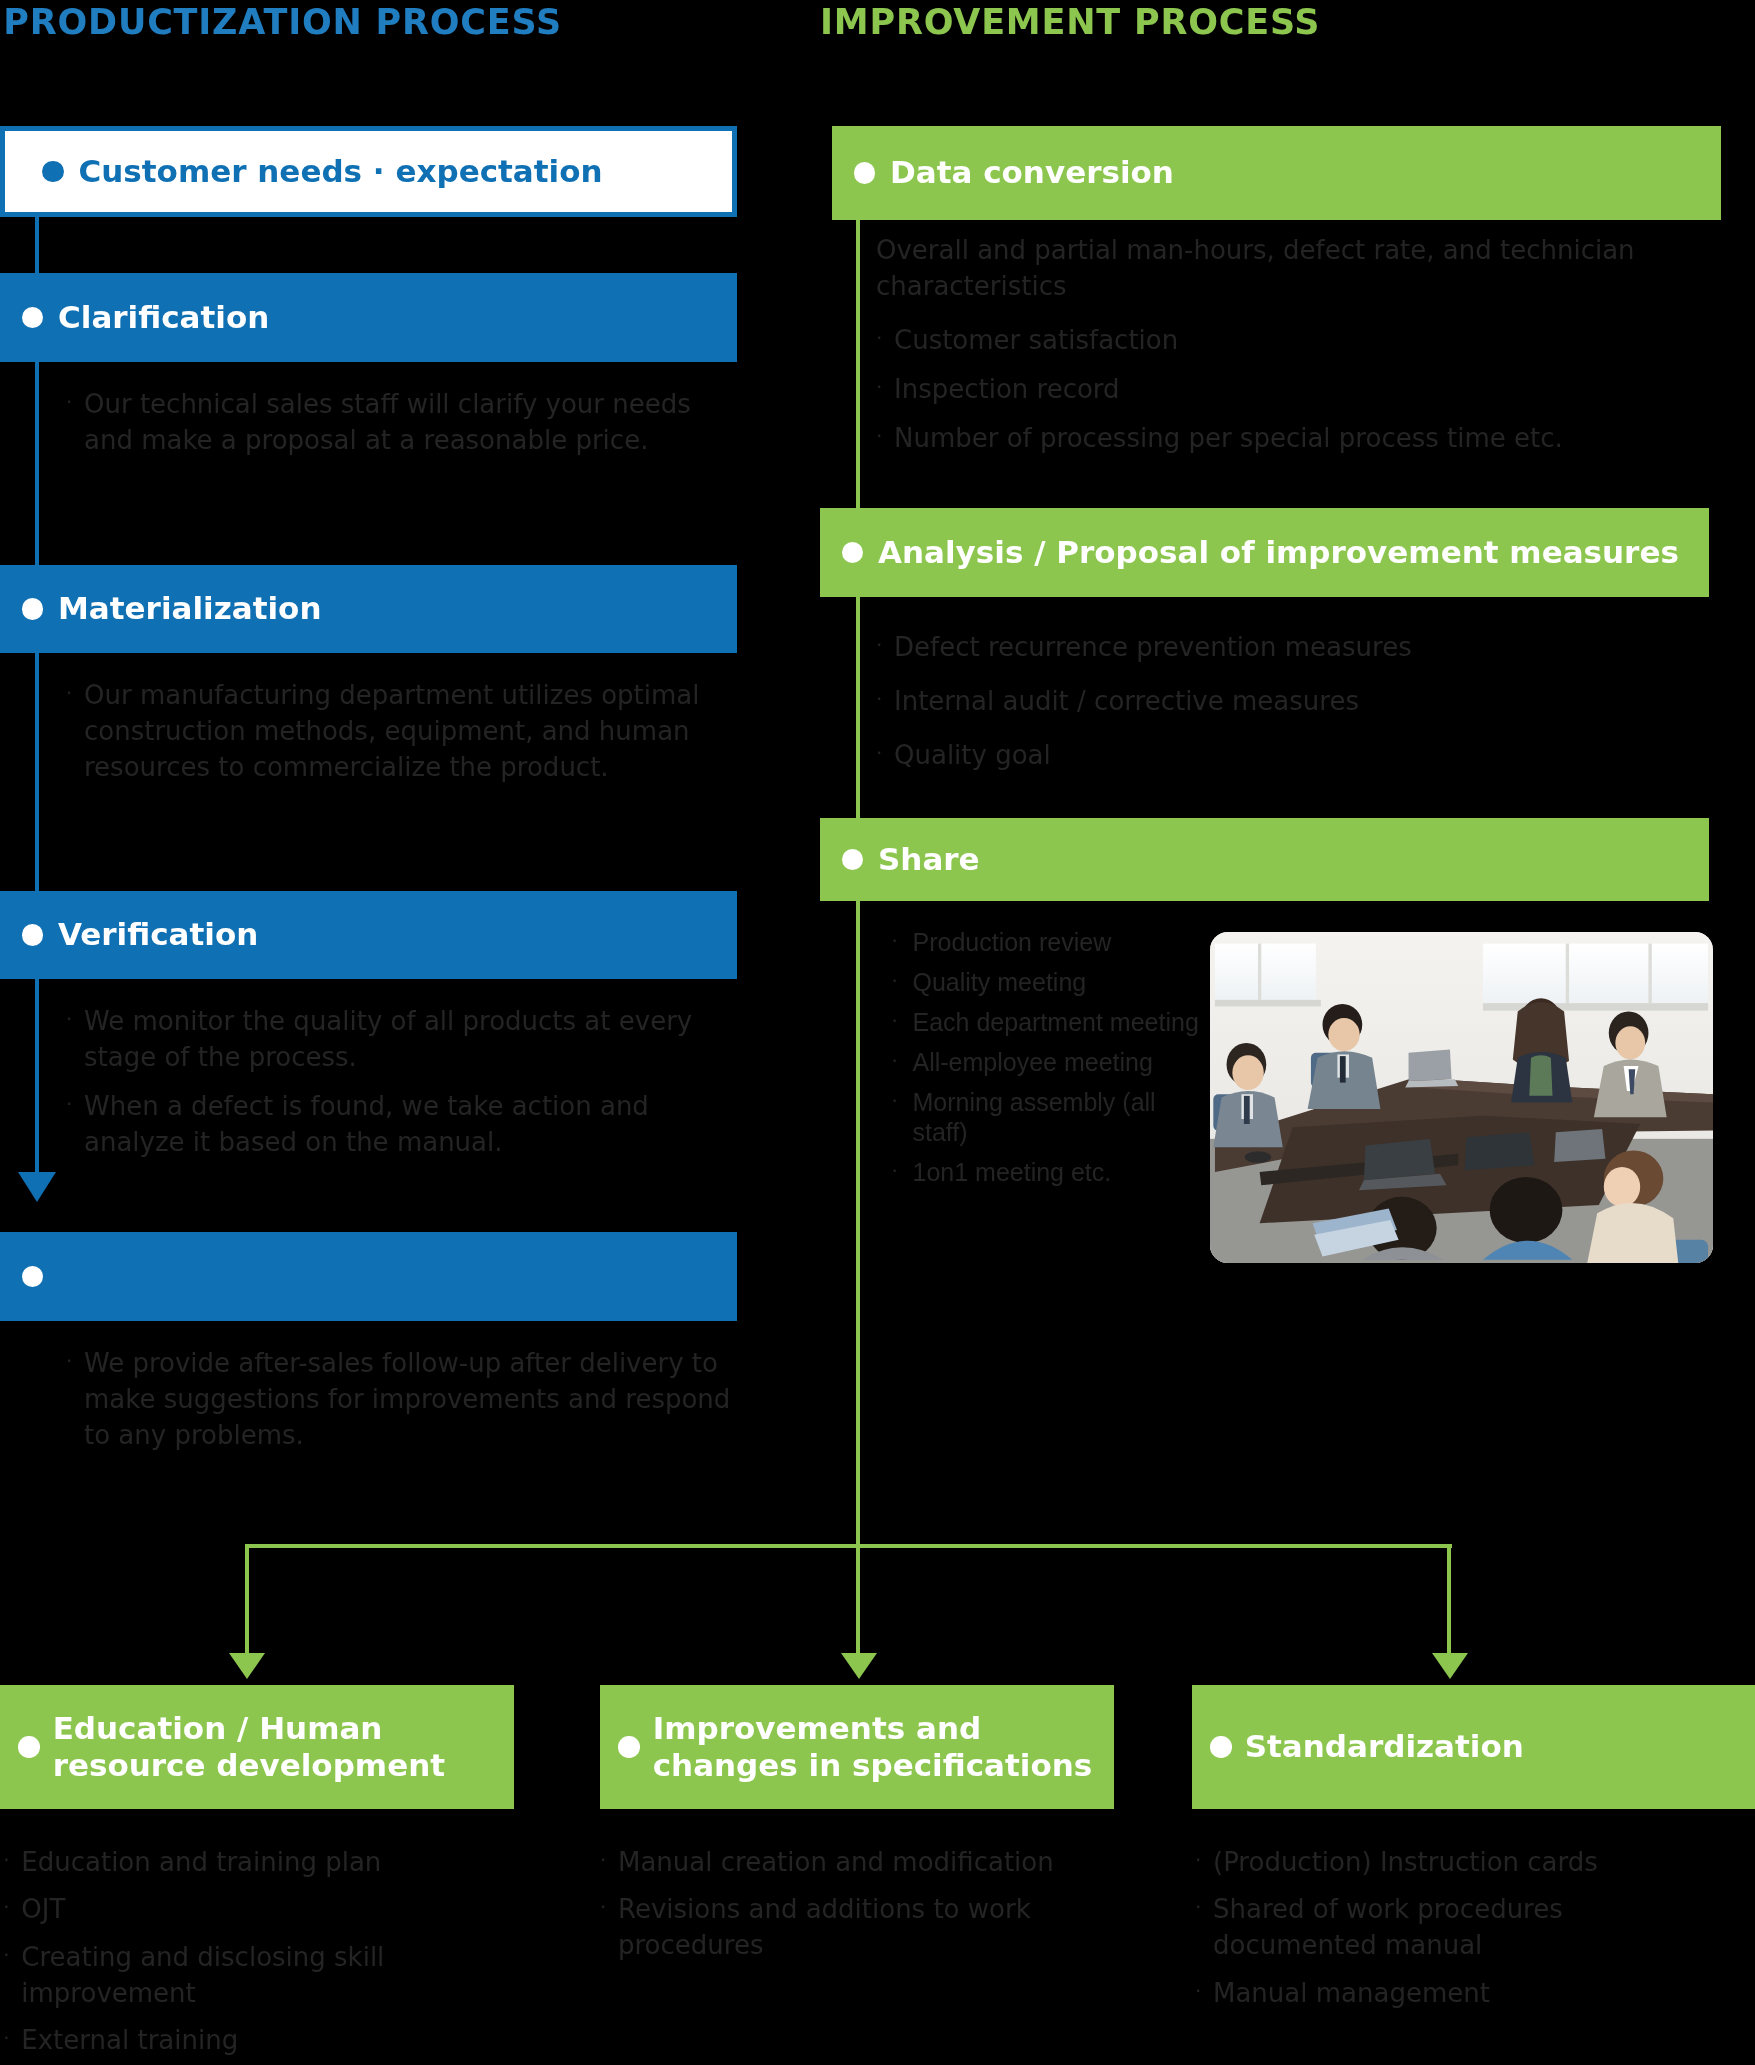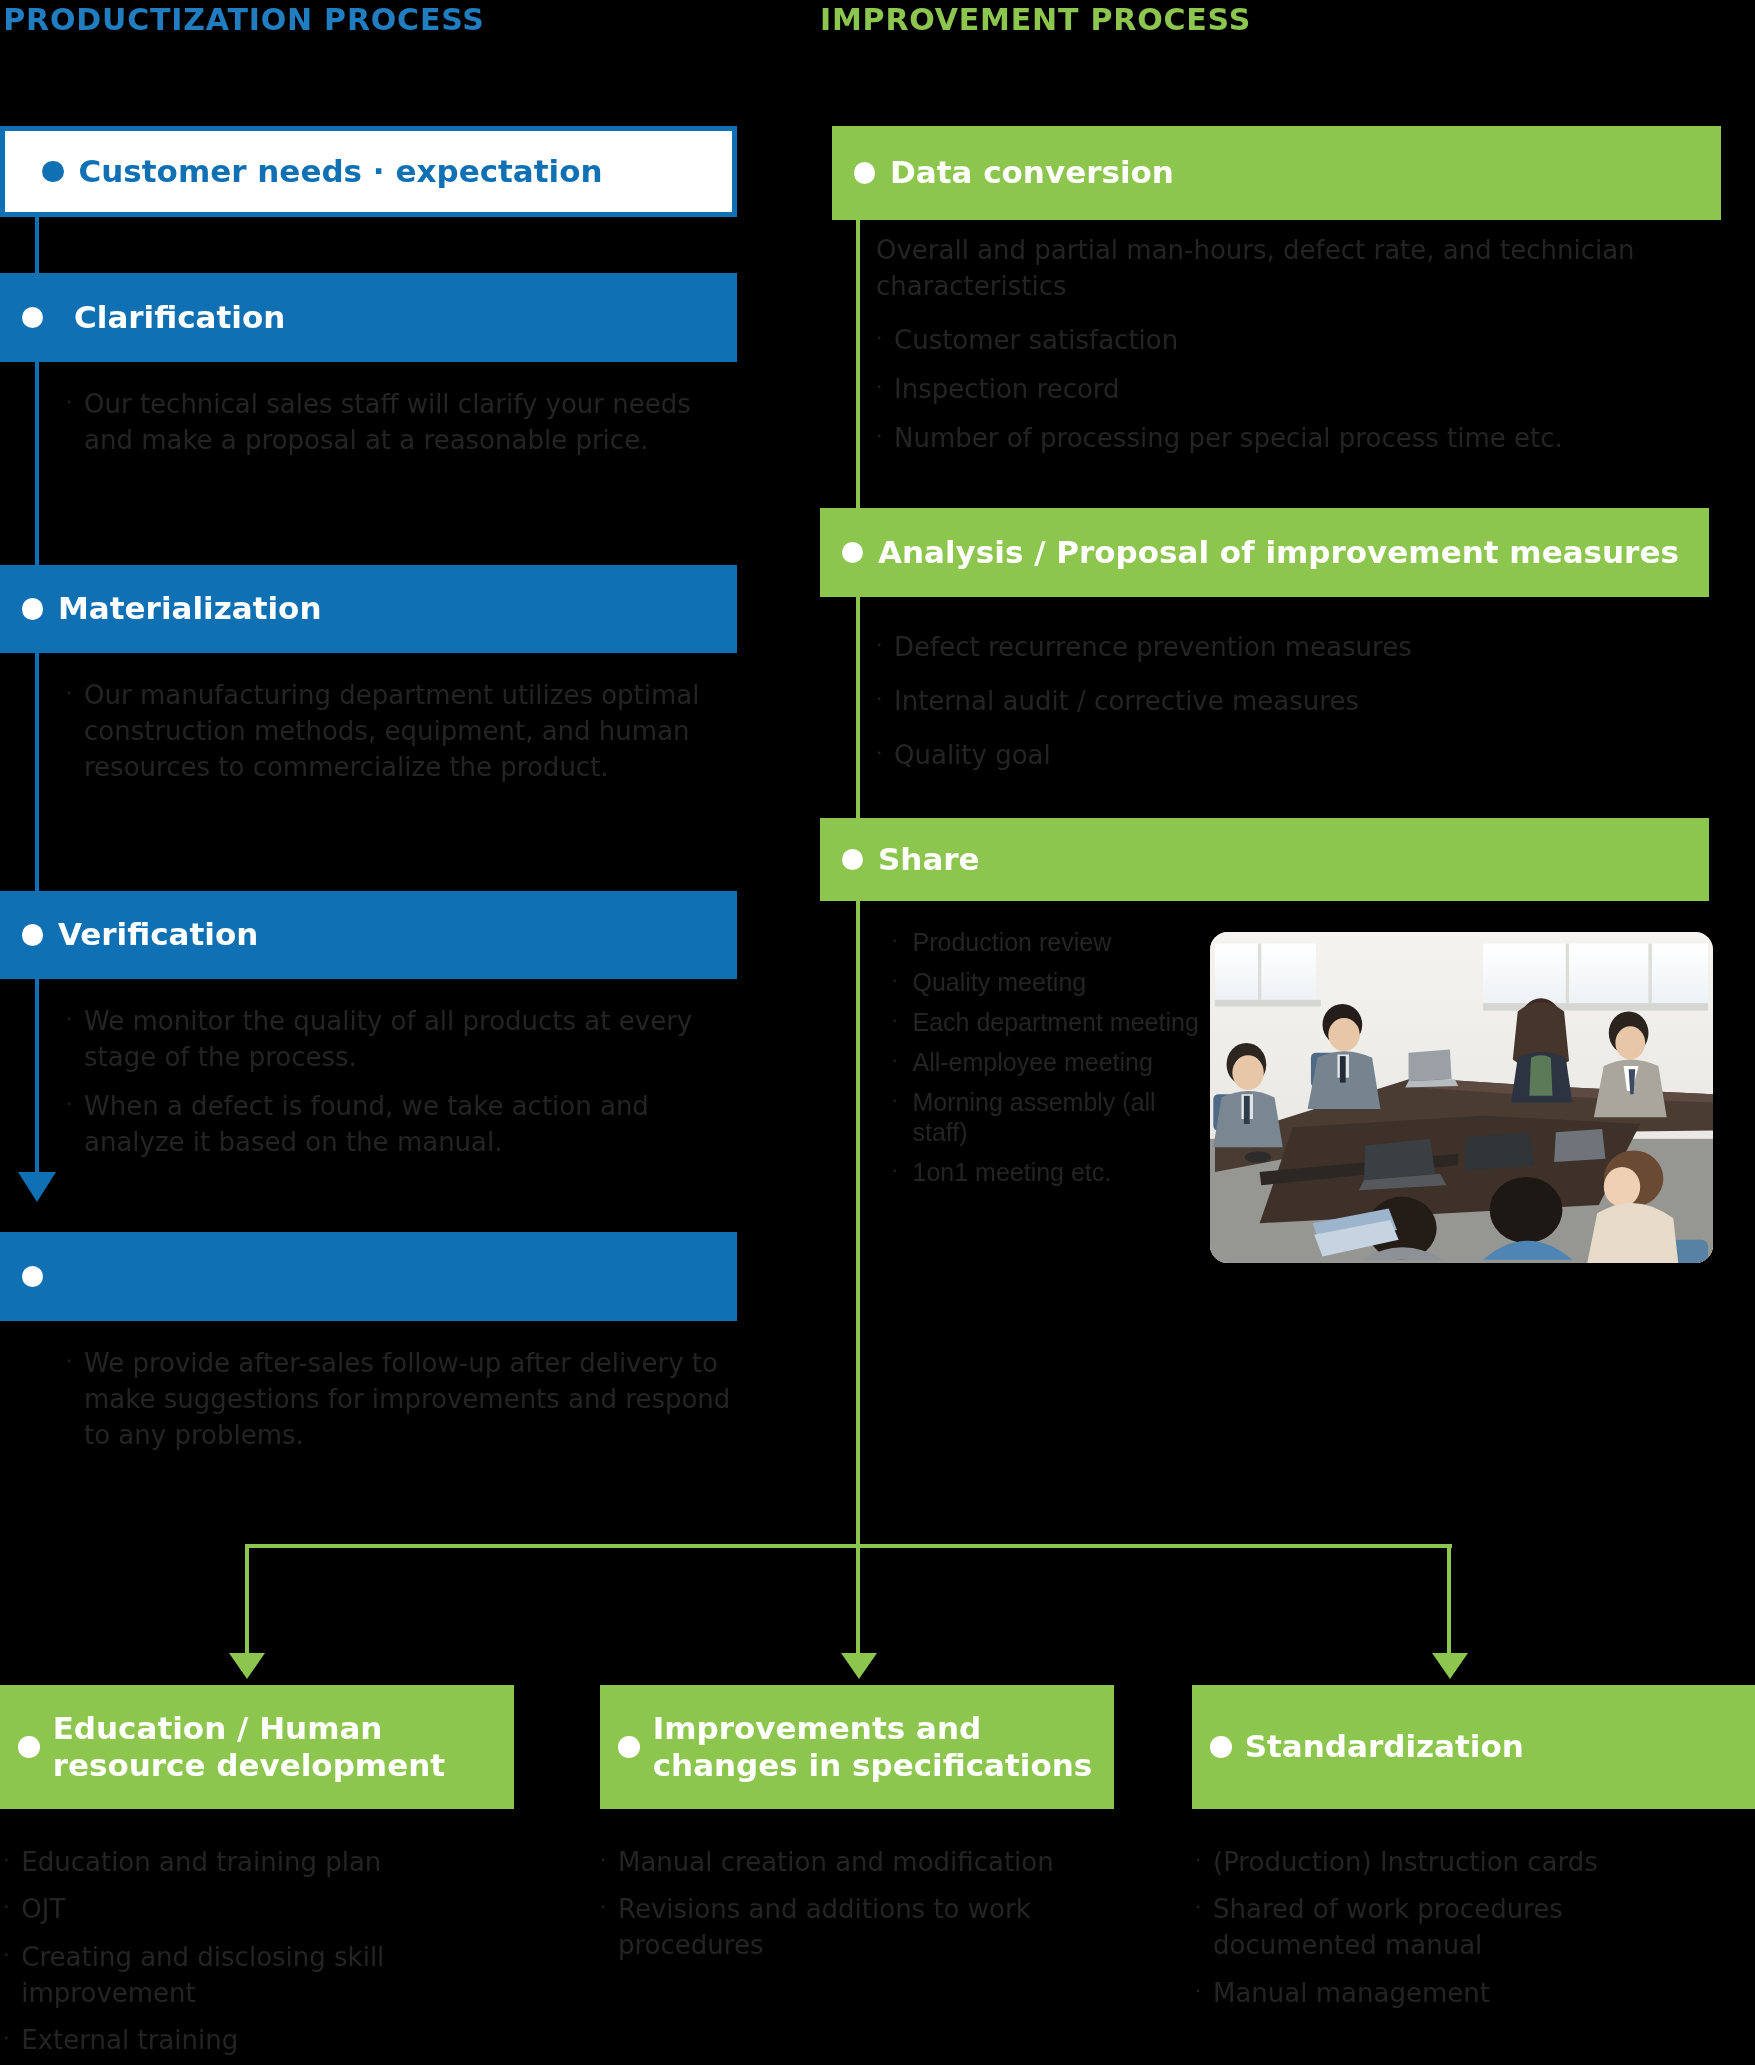--- a/index.html
+++ b/index.html
@@ -9,21 +9,21 @@
     color:#2b2b2b;
     position:relative;
     overflow:hidden;
   }
   .stage{position:absolute;left:0;top:0;width:1756px;height:2066px;}
 
   
   .col-title{
     position:absolute;
     font-weight:bold;
-    font-size:30px;
+    font-size:35px;
     letter-spacing:0.8px;
     white-space:nowrap;
     font-family:"DejaVu Sans", sans-serif;
   }
   #title-left{left:3.3px;top:1.7px;color:#1f7dc0;}
   #title-right{left:820px;top:1.7px;color:#8cc64f;}
 
   
   .bar{
     position:absolute;
@@ -131,21 +131,21 @@
   <div class="vline" style="left:35px;top:362px;width:4.1px;height:203px;background:#1070b4;"></div>
   <div class="vline" style="left:35px;top:653px;width:4.1px;height:238px;background:#1070b4;"></div>
   <div class="vline" style="left:35px;top:979px;width:4.1px;height:194px;background:#1070b4;"></div>
   <div class="arrow-head" style="left:18px;top:1172px;border-left:19px solid transparent;border-right:19px solid transparent;border-top:30px solid #1070b4;"></div>
 
   <div class="bar outline" style="left:0px;top:126px;width:737px;height:91px;">
     <span class="dot"></span>
     <span class="bar-label">Customer needs · expectation</span>
   </div>
 
-  <div class="bar blue" style="left:0px;top:273px;width:737px;height:89px;gap:16px;">
+  <div class="bar blue" style="left:0px;top:273px;width:737px;height:89px;">
     <span class="dot"></span>
     <span class="bar-label">Clarification</span>
   </div>
 
   <div class="body-block" style="left:66px;top:387px;width:661px;">
     <p>
       <span class="bullet">·</span>
       <span class="txt">Our technical sales staff will clarify your needs and make a proposal at a reasonable price.</span>
     </p>
   </div>

